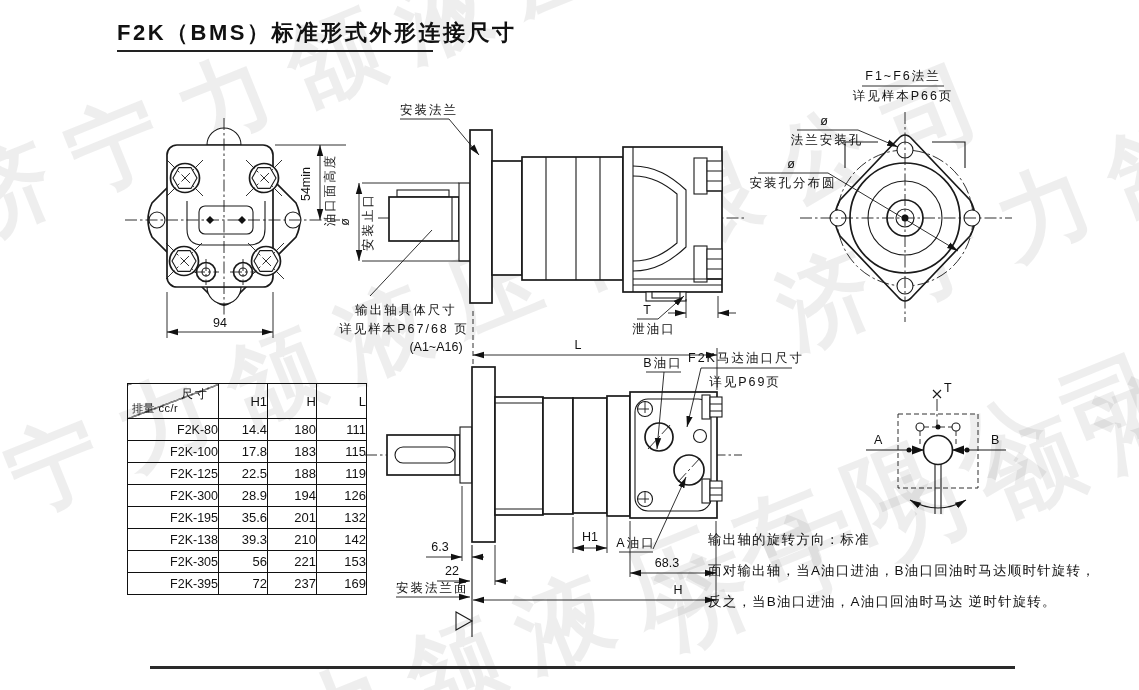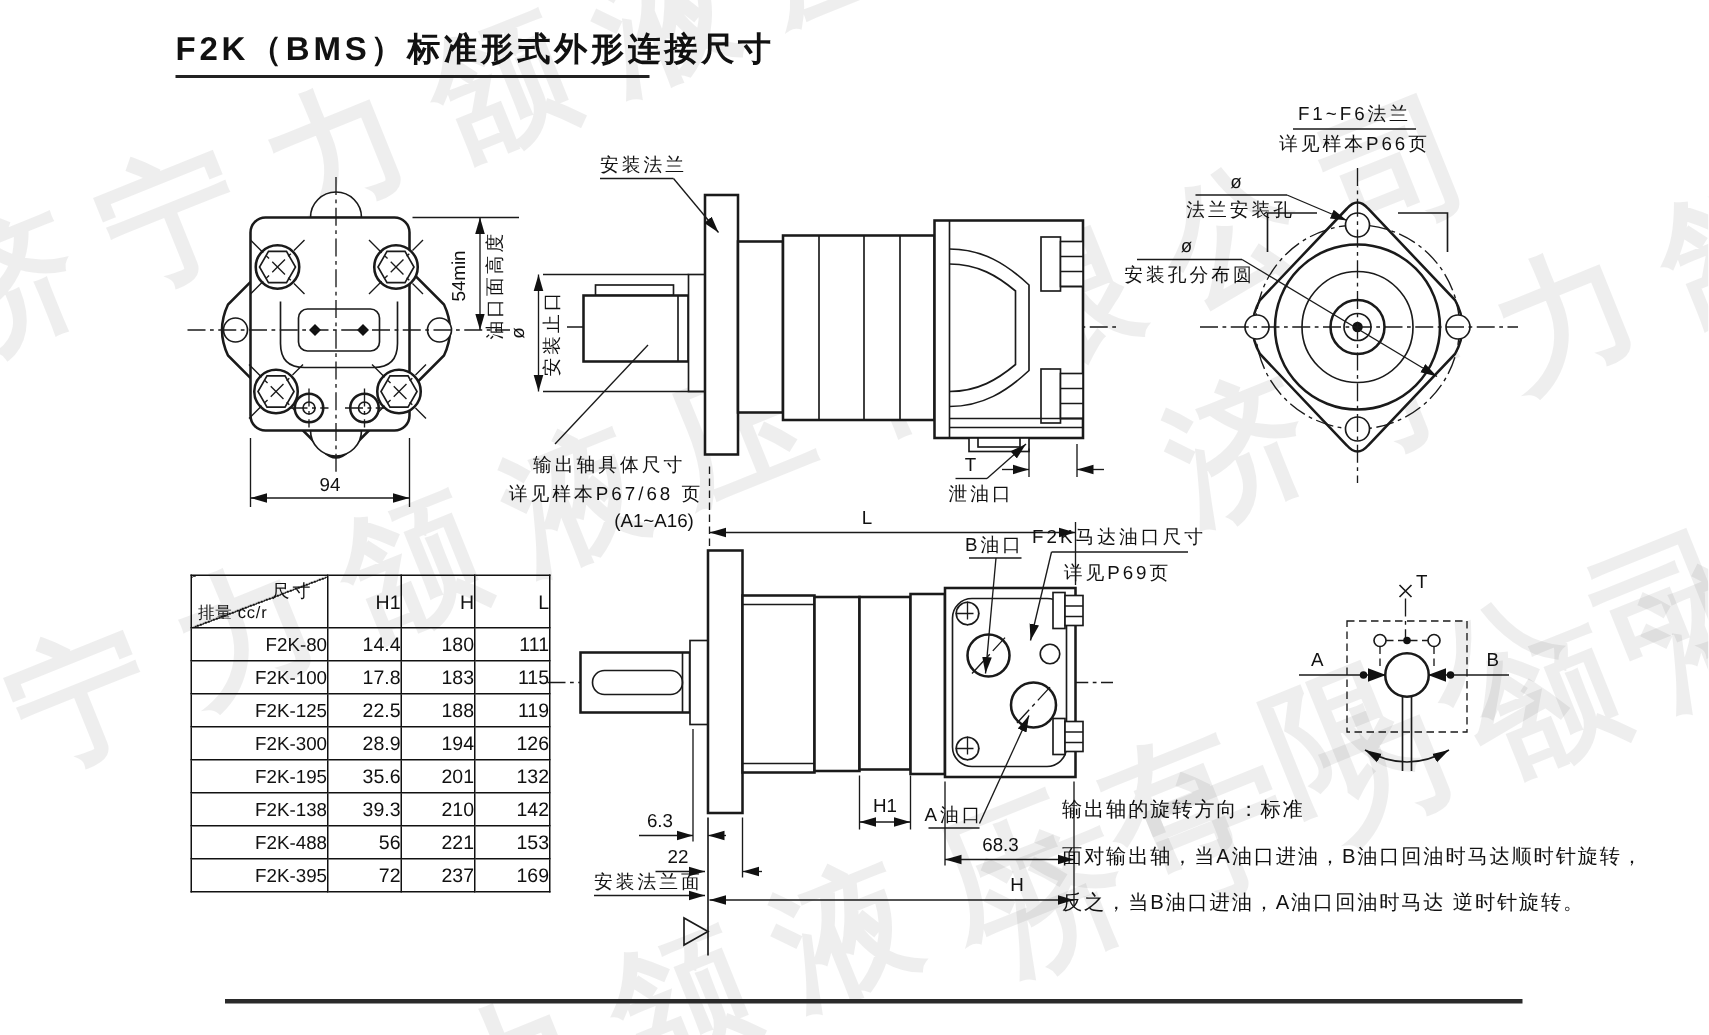--- a/index.html
+++ b/index.html
@@ -324,21 +324,21 @@
       <td class="c2">201</td>
       <td class="c3">132</td>
     </tr>
     <tr>
       <td class="c0 model">F2K-138</td>
       <td class="c1">39.3</td>
       <td class="c2">210</td>
       <td class="c3">142</td>
     </tr>
     <tr>
-      <td class="c0 model">F2K-488</td>
+      <td class="c0 model">F2K-305</td>
       <td class="c1">56</td>
       <td class="c2">221</td>
       <td class="c3">153</td>
     </tr>
     <tr>
       <td class="c0 model">F2K-395</td>
       <td class="c1">72</td>
       <td class="c2">237</td>
       <td class="c3">169</td>
     </tr>

